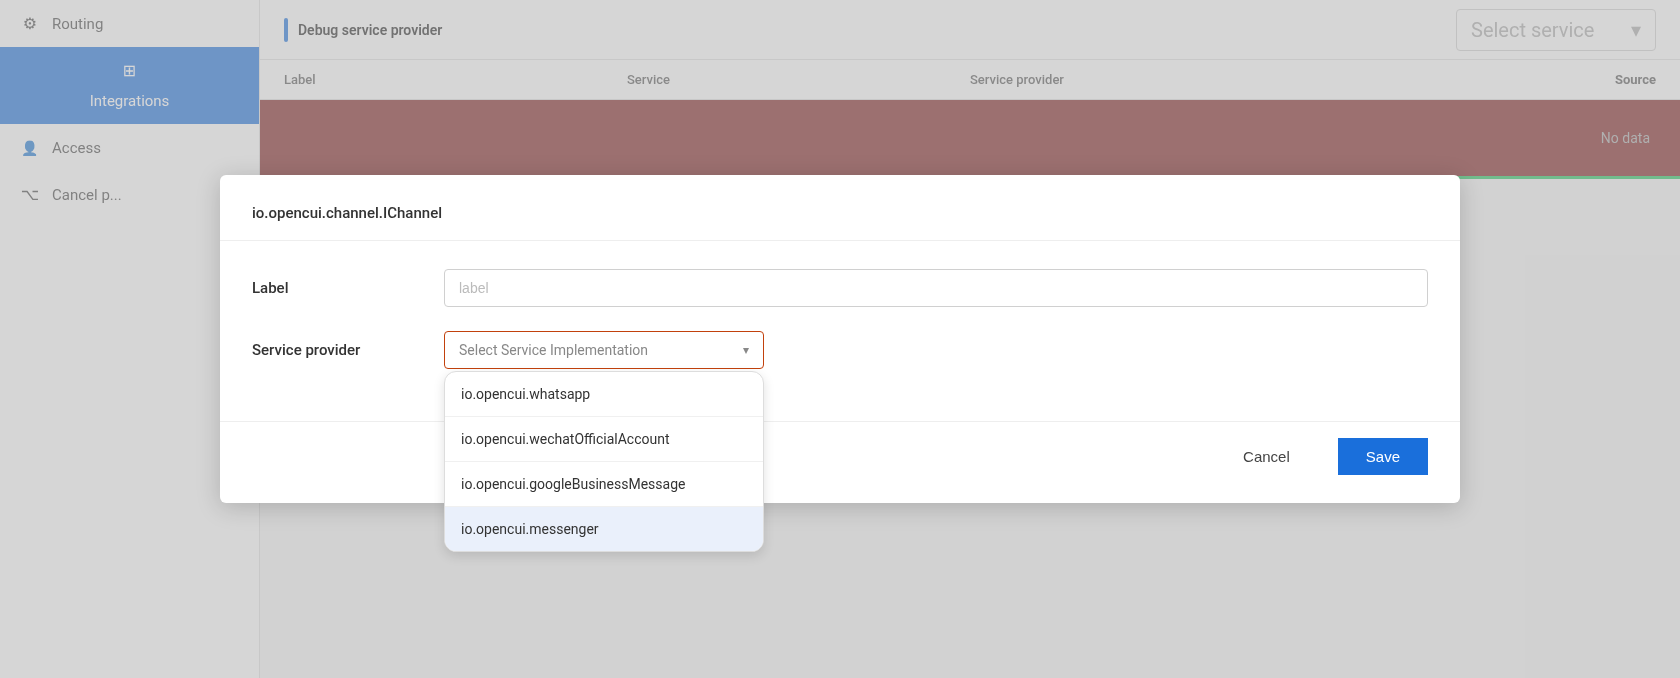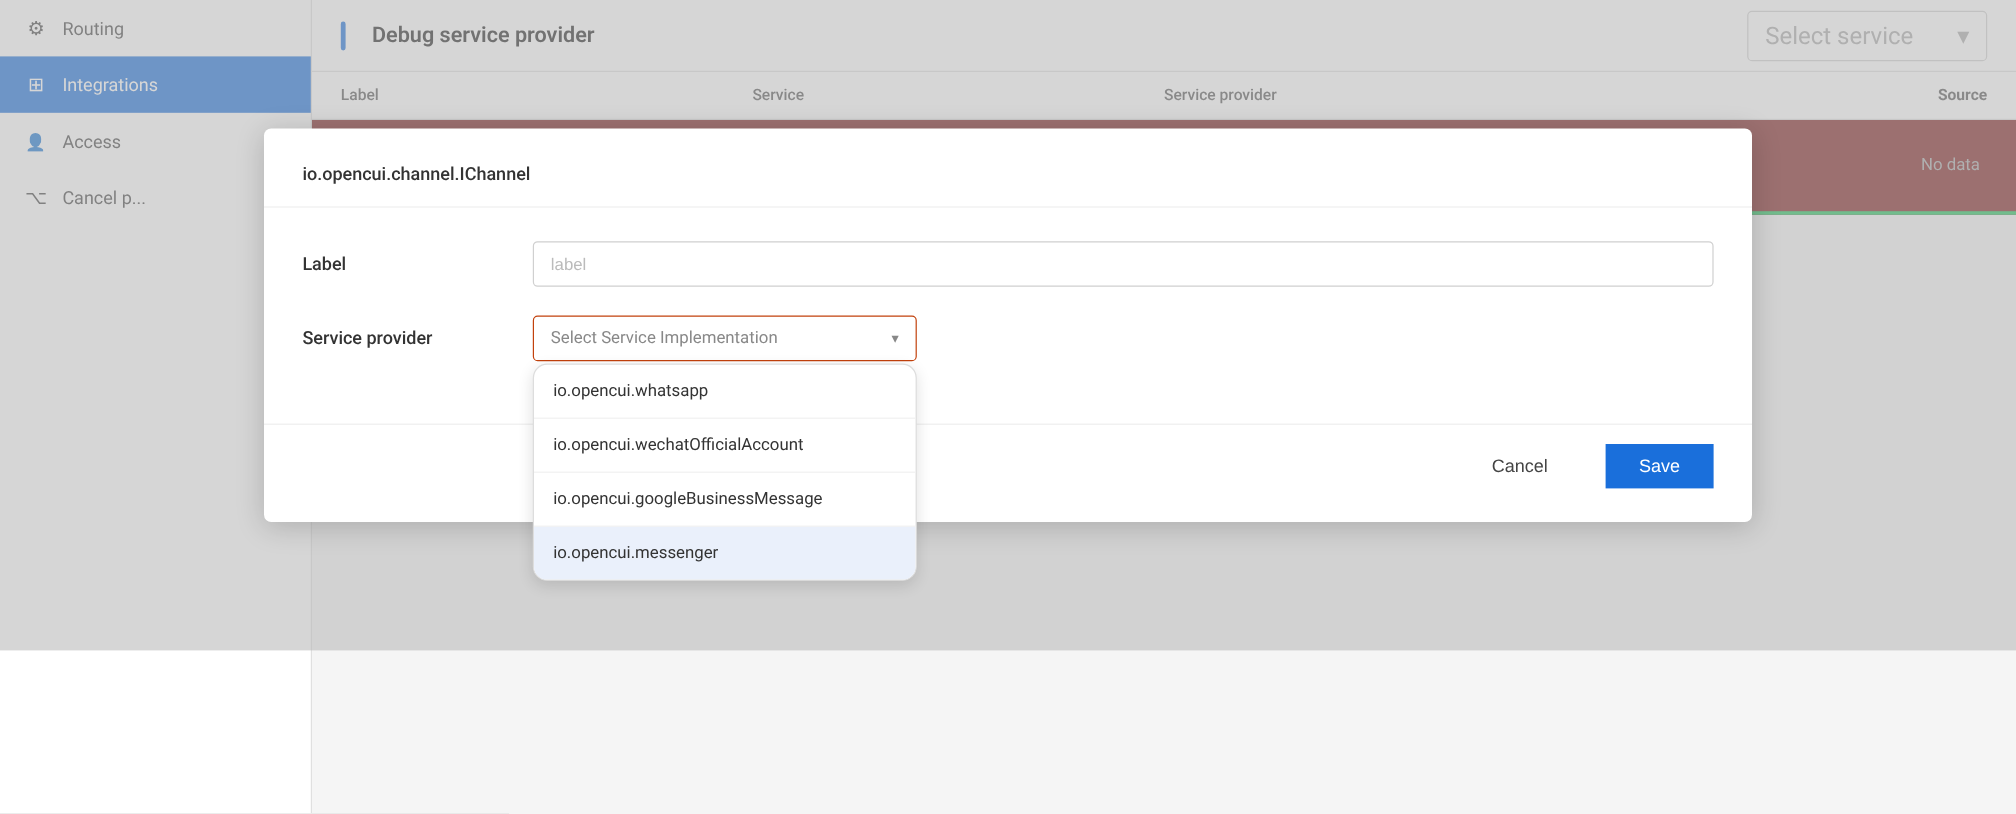--- a/index.html
+++ b/index.html
@@ -33,20 +33,21 @@
       align-items: center;
       gap: 12px;
       padding: 14px 20px;
       cursor: pointer;
       color: #444;
       font-size: 15px;
     }
     .sidebar-item.active {
       background: #1a6fdb;
       color: #fff;
+      flex-direction: column;
     }
     .sidebar-item .icon {
       font-size: 16px;
       width: 20px;
       text-align: center;
     }
 
     
     .main-content {
       flex: 1;
@@ -70,24 +71,23 @@
       align-items: center;
       gap: 10px;
     }
     .title-bar-line {
       width: 4px;
       height: 24px;
       background: #1a6fdb;
       border-radius: 2px;
     }
     .page-title {
-      font-size: 18px;
+      font-size: 14px;
       font-weight: 600;
       color: #222;
-      margin-left: 12px;
     }
     .select-service-dropdown {
       display: flex;
       align-items: center;
       gap: 8px;
       border: 1px solid #d0d0d0;
       border-radius: 4px;
       padding: 8px 14px;
       background: #fff;
       cursor: pointer;
@@ -123,21 +123,21 @@
       color: #aaa;
       font-size: 14px;
       border-bottom: 3px solid #22c55e;
     }
 
     
     .modal-overlay {
       position: absolute;
       top: 0; left: 0;
       width: 1680px;
-      height: 542px;
+      height: 678px;
       background: rgba(180,180,180,0.55);
       display: flex;
       align-items: center;
       justify-content: center;
       z-index: 10;
     }
 
     
     .modal {
       background: #fff;

